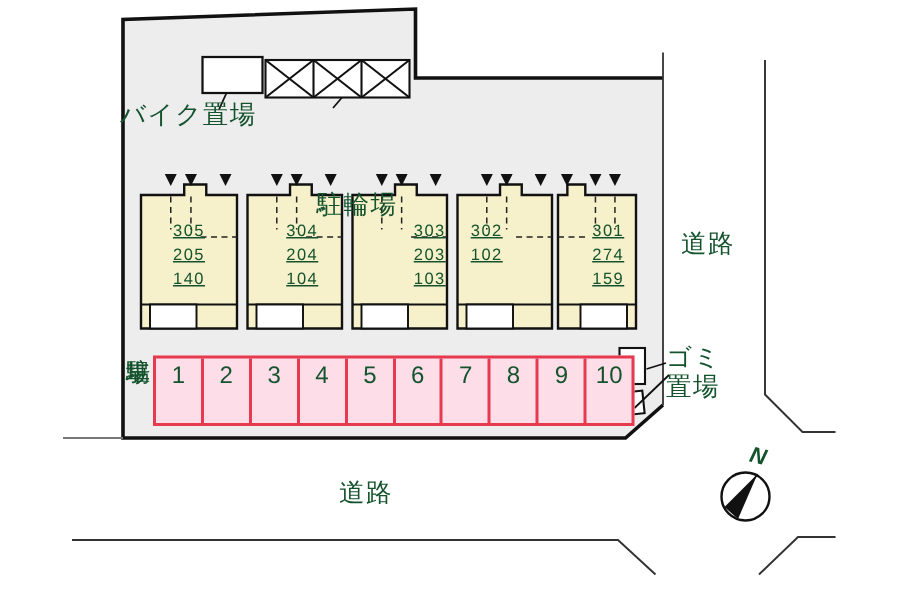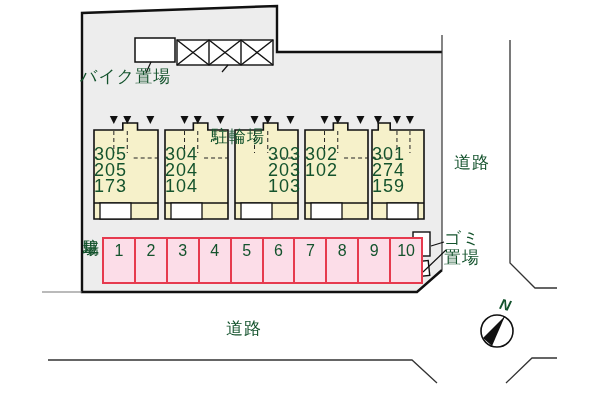--- a/index.html
+++ b/index.html
@@ -1,20 +1,20 @@
 <!DOCTYPE html>
 <html style="--site-bg: #ededed; --parking-fill: #fcdde8; --parking-border: #e63a4e;"><head>
 <meta charset="utf-8">
 <style>
   html,body{margin:0;padding:0;background:#fff;}
   #stage{position:relative;width:600px;height:400px;background:#fff;overflow:hidden;
          font-family:"Liberation Sans","DejaVu Sans",sans-serif;color:#14532d;}
   .abs{position:absolute;}
   .jp{font-size:17px;letter-spacing:1px;white-space:nowrap;}
-  .rooms{ text-align:left; font-size:18px; line-height:16px; letter-spacing:1px; }
+  .rooms{ text-align:center; font-size:11px; line-height:16px; letter-spacing:1px;text-decoration:underline; }
   .rooms span{display:block;}
   #parking-area{display:flex; background:var(--parking-fill); border:2px solid var(--parking-border); box-sizing:border-box;}
   .pspace{flex:1; text-align:center; font-size:16px; padding-top:3px; box-sizing:border-box;}
   .pspace + .pspace{border-left:2px solid var(--parking-border);}
   #parking-label{writing-mode:vertical-rl; text-orientation:upright; font-size:16px; line-height:17px; letter-spacing:1px;}
   #garbage-label{font-size:17px; line-height:19px; letter-spacing:1px;}
   #compass-n{font-size:15px; font-weight:bold; font-style:italic; transform:rotate(14deg);}
   svg{display:block;}
 </style>
 </head>
@@ -117,33 +117,33 @@
     <div>ゴミ</div>
     <div>置場</div>
   </div>
   <div class="abs" id="parking-label" style="left:83px;top:226px;height:62px;">駐車場</div>
   <div class="abs" id="compass-n" style="left:500px;top:296px;">N</div>
 
   <div id="room-labels">
       <div class="abs rooms" style="left: 94px; top: 146px; width: 64px;">
         <span>305</span>
         <span>205</span>
-        <span>173</span>
+        <span>140</span>
       </div>
       <div class="abs rooms" style="left: 165px; top: 146px; width: 73px;">
         <span>304</span>
         <span>204</span>
         <span>104</span>
       </div>
-      <div class="abs rooms" style="left: 244px; top: 146px; width: 63px; padding-left: 24px;">
+      <div class="abs rooms" style="left: 231px; top: 146px; width: 63px; padding-left: 24px;">
         <span>303</span>
         <span>203</span>
         <span>103</span>
       </div>
-      <div class="abs rooms" style="left: 305px; top: 146px; width: 63px;">
+      <div class="abs rooms" style="left: 293px; top: 146px; width: 63px;">
         <span>302</span>
         <span>102</span>
       </div>
       <div class="abs rooms" style="left: 372px; top: 146px; width: 67px;">
         <span>301</span>
         <span>274</span>
         <span>159</span>
       </div>
     </div>
 

